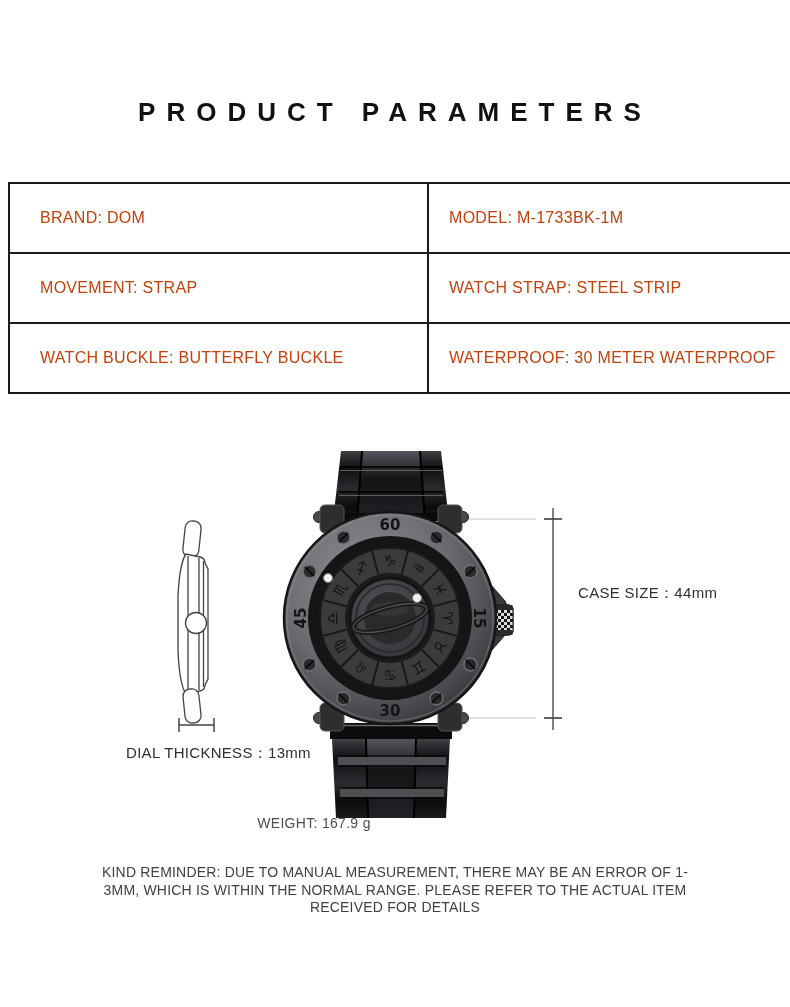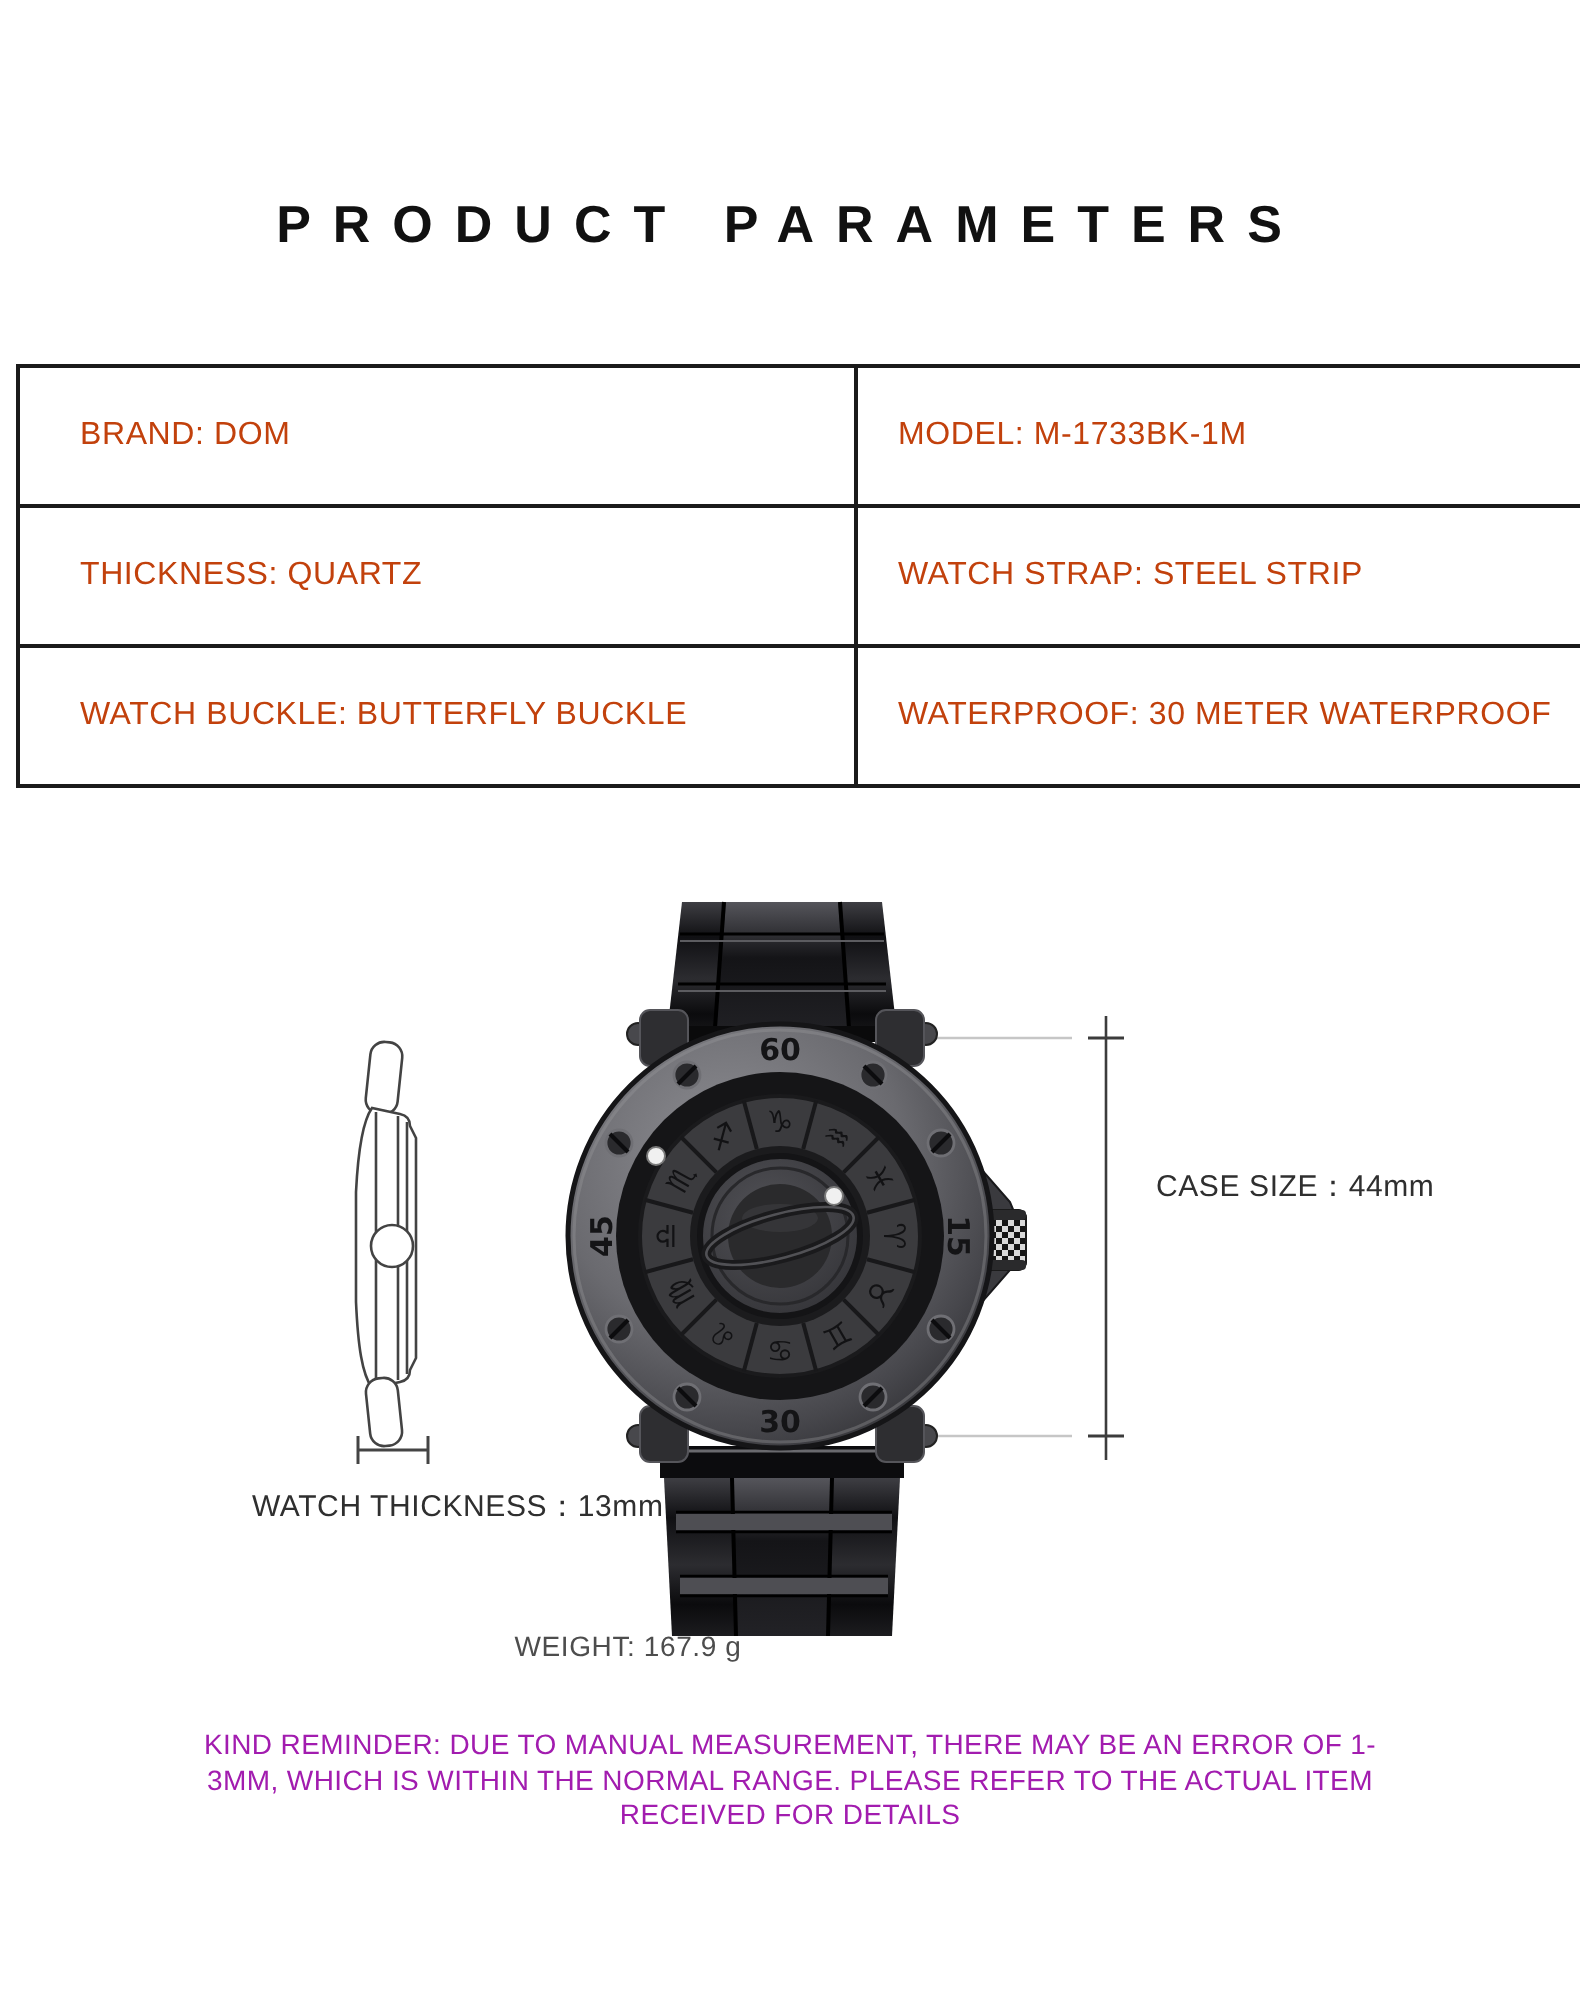--- a/index.html
+++ b/index.html
@@ -12,38 +12,38 @@
   table.params td{border:2px solid #1a1a1a;height:66px;font-size:16px;letter-spacing:.3px;
                   color:#c2410c;vertical-align:middle;background:#fff;}
   td.c1{width:386px;padding-left:30px;}
   td.c2{width:389px;padding-left:20px;}
   .illu{position:absolute;left:0;top:421px;width:790px;height:450px;}
   .lbl{position:absolute;font-size:15px;color:#2f2f2f;letter-spacing:.3px;white-space:nowrap;}
   .lbl-case{left:578px;top:584px;}
   .lbl-thick{left:126px;top:744px;}
   .lbl-weight{left:0;top:815px;width:628px;text-align:center;font-size:14px;color:#4d4d4d;}
   .reminder{position:absolute;top:864px;left:0;right:0;margin:0 auto;width:610px;
-            text-align:center;font-size:14px;line-height:17.5px;letter-spacing:.2px;color:#a21caf;}
+            text-align:center;font-size:14px;line-height:17.5px;letter-spacing:.2px;color:#404040;}
   svg text{font-family:"DejaVu Sans","Liberation Sans",sans-serif;}
 </style>
 </head>
 <body>
 
 <div class="canvas">
 
   <div class="page-title">PRODUCT PARAMETERS</div>
 
   <table class="params">
     <tbody>
         <tr>
       <td class="c1">BRAND: DOM</td>
       <td class="c2">MODEL: M-1733BK-1M</td>
     </tr>
     <tr>
-      <td class="c1">THICKNESS: QUARTZ</td>
+      <td class="c1">MOVEMENT: STRAP</td>
       <td class="c2">WATCH STRAP: STEEL STRIP</td>
     </tr>
     <tr>
       <td class="c1">WATCH BUCKLE: BUTTERFLY BUCKLE</td>
       <td class="c2">WATERPROOF: 30 METER WATERPROOF</td>
     </tr>
   </tbody>
     </table>
 
   <div class="illu">
@@ -227,18 +227,18 @@
 
         <g>
           <circle cx="328" cy="157" r="4.5" fill="#f0f0f0" stroke="#7a7a7a"></circle>
           <circle cx="417" cy="177" r="4.5" fill="#f0f0f0" stroke="#7a7a7a"></circle>
         </g>
       </g>
     </svg>
   </div>
 
   <div class="lbl lbl-case">CASE SIZE：44mm</div>
-  <div class="lbl lbl-thick">WATCH THICKNESS：13mm</div>
+  <div class="lbl lbl-thick">DIAL THICKNESS：13mm</div>
   <div class="lbl lbl-weight">WEIGHT: 167.9 g</div>
 
   <p class="reminder">KIND REMINDER: DUE TO MANUAL MEASUREMENT, THERE MAY BE AN ERROR OF 1-3MM, WHICH IS WITHIN THE NORMAL RANGE. PLEASE REFER TO THE ACTUAL ITEM RECEIVED FOR DETAILS</p>
 
 </div>
 
 </body></html>

